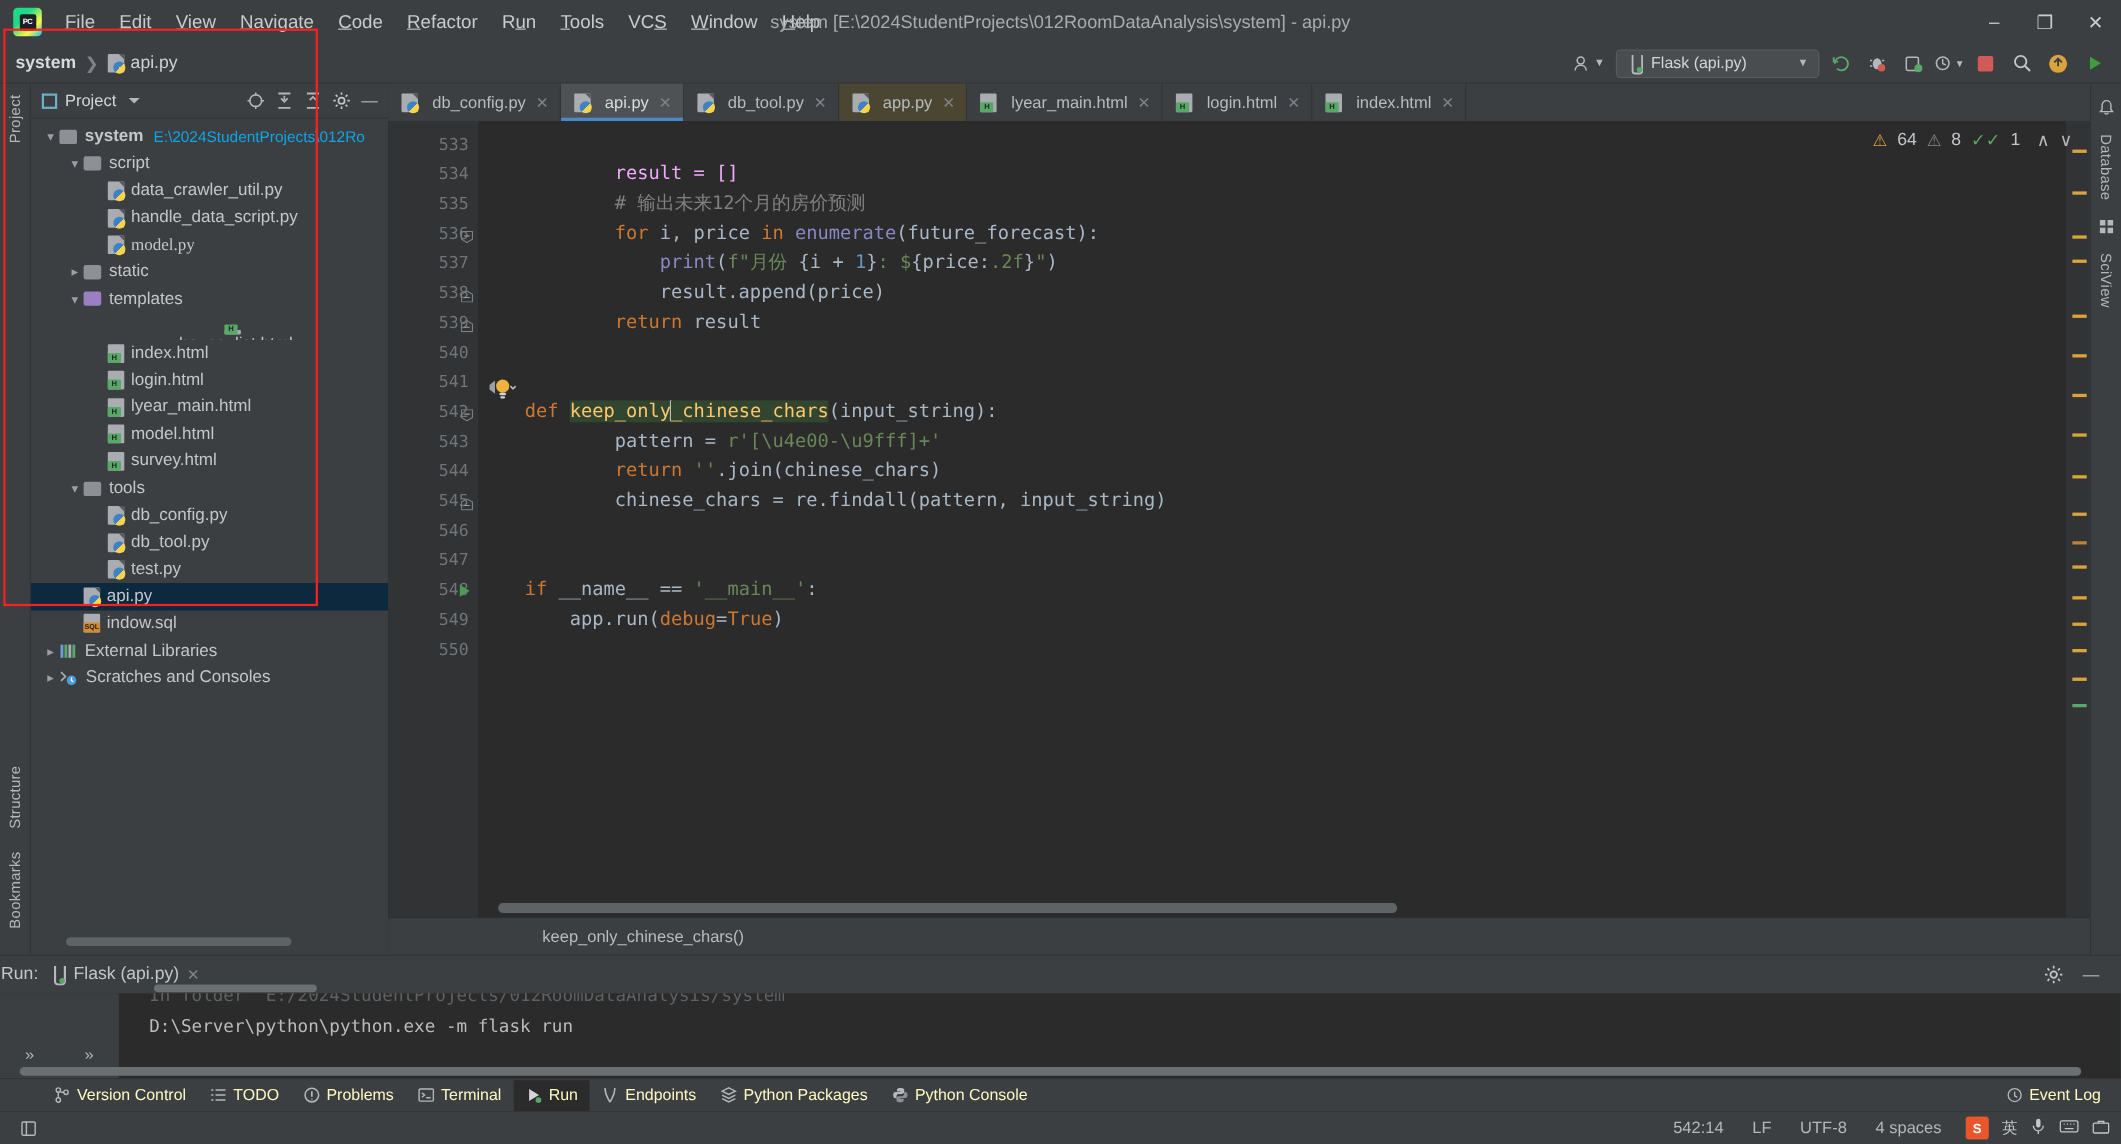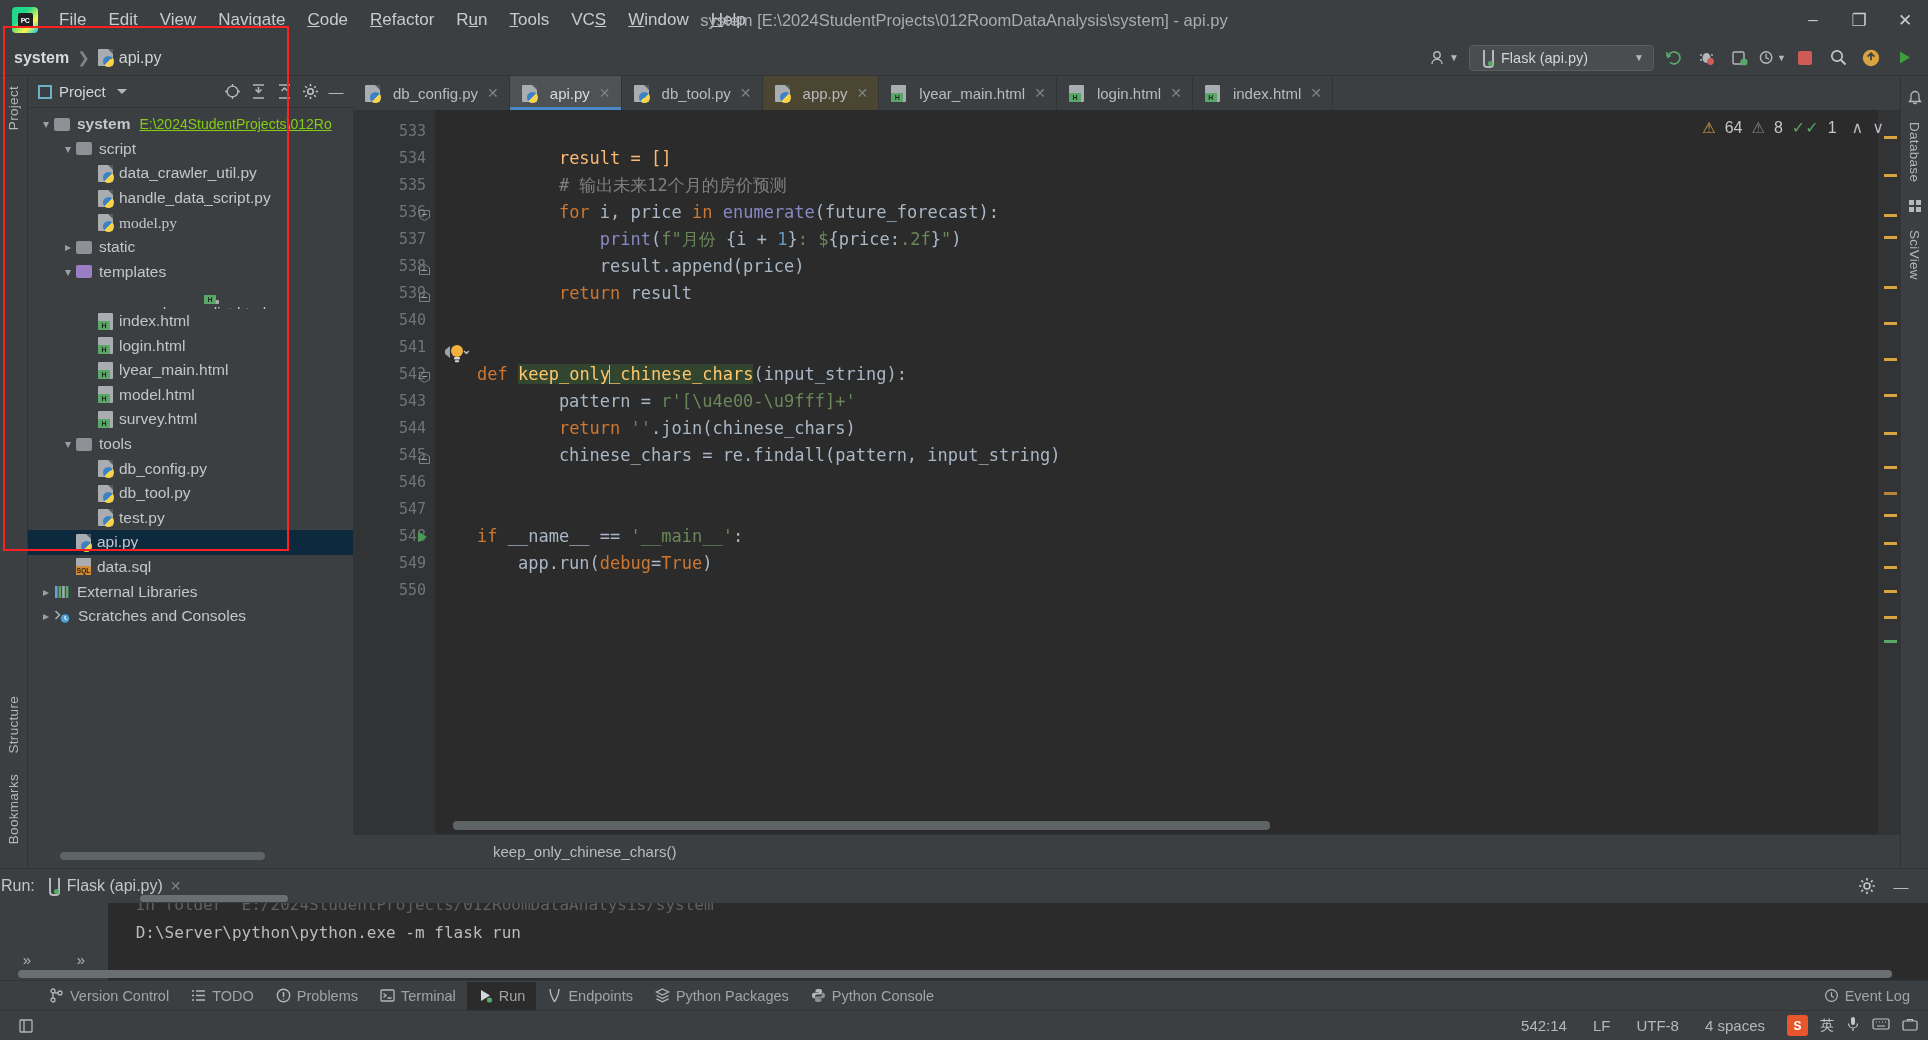--- a/index.html
+++ b/index.html
@@ -116,21 +116,21 @@
     height:24.6px; display:flex; align-items:center; font-size:15.5px; color:#c3c6ca;
     white-space:nowrap; padding-right:6px;
   }
   .row.sel{ background:#0d293e; }
   .arrow{ width:16px;display:flex;align-items:center;justify-content:center;color:#9aa0a6;font-size:12px;flex:0 0 16px;}
   .folder{
     width:16px;height:13px;background:#8d9196;border-radius:2px;margin-right:7px;flex:0 0 16px;position:relative;
   }
   .folder.purple{ background:#9a7fc4; }
   .row .nm{ overflow:hidden;text-overflow:ellipsis; }
-  .row .path{ color:#84cc16; font-size:14px; margin-left:9px; overflow:hidden;text-decoration:underline;}
+  .row .path{ color:#0ea5e9; font-size:14px; margin-left:9px; overflow:hidden;}
   .row .bold{ font-weight:bold; }
   .redbox{
     position:absolute; border:2px solid #ff2020; pointer-events:none; z-index:5;
   }
 
   
   .editorarea{ flex:1 1 auto; display:flex; flex-direction:column; min-width:0; background:#2b2b2b; }
   .tabbar{ height:34px; flex:0 0 34px; display:flex; background:#3c3f41; align-items:stretch; }
   .etab{
     display:flex;align-items:center;gap:7px; padding:0 10px 0 12px; font-size:15px;
@@ -152,21 +152,21 @@
   .codeline{
     height:27px; line-height:27px; font-family:"DejaVu Sans Mono", monospace; font-size:17px;
     color:#a9b7c6; white-space:pre; padding-left:42px;
   }
   .k{ color:#cc7832; }
   .s{ color:#6a8759; }
   .n{ color:#6897bb; }
   .f{ color:#ffc66d; }
   .cm{ color:#808080; }
   .bi{ color:#8888c6; }
-  .br{ color:#fdba74; }
+  .br{ color:#f0abfc; }
   .hl{ background:#32462f; }
   .caret{ display:inline-block;width:2px;height:19px;background:#bbb;vertical-align:-4px;margin:0 -1px; }
   .foldbar{
     position:absolute; left:0; top:0; bottom:0; width:20px; background:#313335;
   }
   .bulb{
     position:absolute; width:22px;height:18px;
   }
 
   
@@ -202,21 +202,21 @@
     flex:1 1 auto; font-family:"DejaVu Sans Mono", monospace; font-size:16px; color:#bbbbbb;
     padding:2px 0 0 18px; overflow:hidden; position:relative;border-radius:32px;
   }
   .console .ln{ height:28px; line-height:28px; white-space:pre; }
   .console .cut{ color:#5f6163; }
   .conscroll{ position:absolute; left:18px; right:36px; bottom:2px; height:8px; background:#6a6f72; border-radius:4px; }
 
   
   .toolbar-bottom{
     flex:0 0 30px; height:30px; background:#3c3f41; display:flex; align-items:center;
-    padding-left:38px; gap:0; font-size:14.5px; color:#a3a3a3; border-top:1px solid #323436;
+    padding-left:38px; gap:0; font-size:14.5px; color:#fef9c3; border-top:1px solid #323436;
   }
   .twbtn{ display:flex;align-items:center;gap:6px; padding:4px 11px; height:28px; }
   .twbtn.active{ background:#2b2b2b; }
   .eventlog{ margin-left:auto; display:flex;align-items:center;gap:6px;padding-right:18px; }
 
   
   .statusbar{
     flex:0 0 30px; height:30px; background:#3c3f41; display:flex; align-items:center;
     font-size:15px; color:#b4b7bb; padding:0 10px; border-top:1px solid #323436;
   }
@@ -466,21 +466,21 @@
             <span class="nm">test.py</span>
           </div>
           <div class="row sel" style="padding-left: 32px;">
             <span class="arrow"></span>
             <span class="pyicon"></span>
             <span class="nm">api.py</span>
           </div>
           <div class="row" style="padding-left: 32px;">
             <span class="arrow"></span>
             <span class="sqlicon"></span>
-            <span class="nm">data.sql</span>
+            <span class="nm">indow.sql</span>
           </div>
           <div class="row" style="padding-left: 10px;">
             <span class="arrow">▸</span>
             <span style="margin-right:7px;display:inline-flex">
               <svg width="16" height="14" viewBox="0 0 16 14">
                 <rect x="1" y="1" width="2.6" height="12" fill="#6a9fd8"></rect>
                 <rect x="4.6" y="1" width="2.6" height="12" fill="#59a869"></rect>
                 <rect x="8.2" y="1" width="2.6" height="12" fill="#a9acb0"></rect>
                 <rect x="11.8" y="1" width="2.6" height="12" fill="#59a869"></rect>
               </svg>

